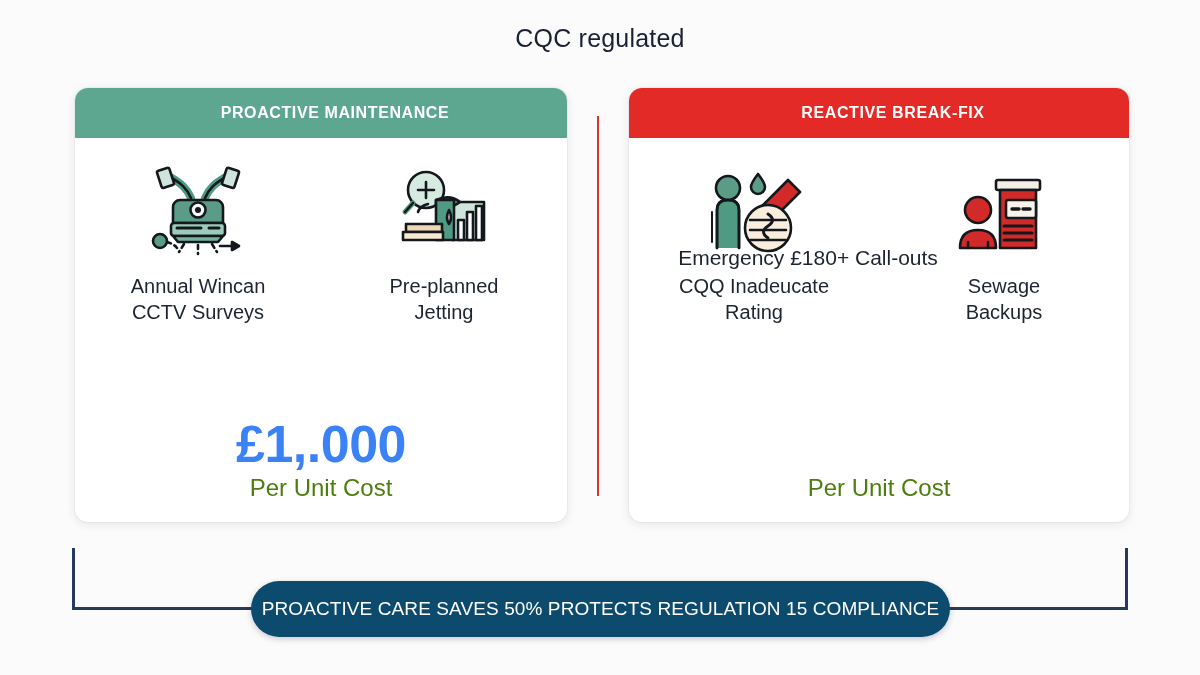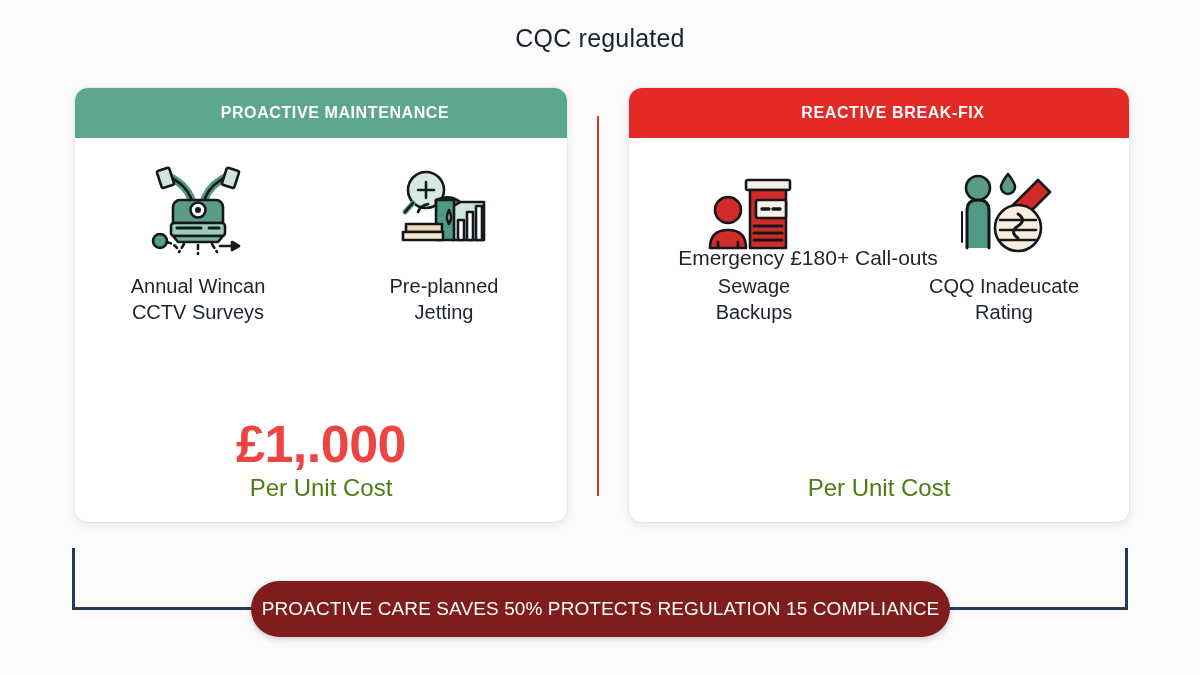--- a/index.html
+++ b/index.html
@@ -55,40 +55,40 @@
     text-align: center; font-size: 21px; color: #1d2430; white-space: nowrap;
   }
 
   
   .price-block {
     position: absolute; left: 0; bottom: 20px; width: 100%; text-align: center;
   }
   .price {
     font-size: 52px; font-weight: bold; letter-spacing: -.5px; line-height: 1.05;
   }
-  .card.left  .price { color: #ef4444; }
+  .card.left  .price { color: #3b82f6; }
   .card.right .price { color: #e02b27; }
   .price-sub { margin-top: 2px; font-size: 24px; color: #4d7c0f; }
 
   
   .divider-red {
     position: absolute; left: 597px; top: 116px; width: 2px; height: 380px;
     background: #d9342f;
   }
 
   
   .bracket {
     position: absolute; left: 72px; top: 548px; width: 1056px; height: 62px;
     border-left: 3px solid #27395c;
     border-right: 3px solid #27395c;
     border-bottom: 3px solid #27395c;
   }
   .banner {
     position: absolute; left: 251px; top: 581px; width: 699px; height: 56px;
-    background: #7f1d1d; border-radius: 28px;
+    background: #0c4a6e; border-radius: 28px;
     display: flex; align-items: center; justify-content: center;
     box-shadow: 0 2px 6px rgba(20,25,40,.22);
   }
   .banner-text {
     color: #ffffff; font-size: 19px; letter-spacing: .1px; white-space: nowrap;
   }
 </style>
 </head>
 <body>
 
@@ -174,59 +174,59 @@
   <div class="card right">
     <div class="card-header">REACTIVE BREAK-FIX</div>
     <div class="card-body">
 
       <div class="icon-row">
 
         <div class="icon-cell">
           <div class="icon-art">
             <svg width="104" height="96" viewBox="0 0 104 96">
               <g fill="none" stroke="#14181d" stroke-width="2.6" stroke-linejoin="round" stroke-linecap="round">
-                <rect x="44" y="18" width="44" height="10" rx="2" fill="#f3efe6"></rect>
-                <rect x="48" y="28" width="36" height="58" fill="#d12a28"></rect>
-                <rect x="54" y="38" width="30" height="18" rx="2" fill="#f7f3ea"></rect>
-                <path d="M60 47 h7 M71 47 h7" stroke-width="3.4"></path>
-                <path d="M52 64 h28 M52 71 h28 M52 78 h28" stroke-width="3"></path>
-                <circle cx="26" cy="48" r="13" fill="#d12a28"></circle>
-                <path d="M8 86 q0 -18 18 -18 q18 0 18 18 z" fill="#d12a28"></path>
-                <path d="M16 86 v-6 M36 86 v-6"></path>
-              </g>
-            </svg>
-          </div>
-          <div class="icon-label">
-            <div>Sewage</div>
-            <div>Backups</div>
-          </div>
-        </div>
-
-        <div class="icon-cell">
-          <div class="icon-art">
-            <svg width="104" height="96" viewBox="0 0 104 96">
-              <g fill="none" stroke="#14181d" stroke-width="2.6" stroke-linejoin="round" stroke-linecap="round">
                 <path d="M60 44 L86 18 L98 30 L72 56 z" fill="#d12a28"></path>
                 <path d="M56 12 q7 9 7 13 a7 7 0 0 1 -14 0 q0 -4 7 -13 z" fill="#5a9c85"></path>
                 <circle cx="26" cy="26" r="12" fill="#5a9c85"></circle>
                 <path d="M15 86 v-38 q0 -10 11 -10 q11 0 11 10 v38" fill="#4f9a82"></path>
                 <path d="M15 86 v-38 q0 -10 11 -10 q11 0 11 10 v38"></path>
                 <path d="M10 50 v30" stroke-width="2"></path>
                 <circle cx="66" cy="66" r="23" fill="#f9eedd"></circle>
                 <path d="M48 58 h36 M48 68 h36 M48 78 h36" stroke-width="2.6"></path>
                 <path d="M66 52 q9 6 0 12 q-9 6 0 12" stroke-width="3"></path>
               </g>
             </svg>
           </div>
           <div class="icon-label">
             <div>CQQ Inadeucate</div>
             <div>Rating</div>
           </div>
         </div>
 
+        <div class="icon-cell">
+          <div class="icon-art">
+            <svg width="104" height="96" viewBox="0 0 104 96">
+              <g fill="none" stroke="#14181d" stroke-width="2.6" stroke-linejoin="round" stroke-linecap="round">
+                <rect x="44" y="18" width="44" height="10" rx="2" fill="#f3efe6"></rect>
+                <rect x="48" y="28" width="36" height="58" fill="#d12a28"></rect>
+                <rect x="54" y="38" width="30" height="18" rx="2" fill="#f7f3ea"></rect>
+                <path d="M60 47 h7 M71 47 h7" stroke-width="3.4"></path>
+                <path d="M52 64 h28 M52 71 h28 M52 78 h28" stroke-width="3"></path>
+                <circle cx="26" cy="48" r="13" fill="#d12a28"></circle>
+                <path d="M8 86 q0 -18 18 -18 q18 0 18 18 z" fill="#d12a28"></path>
+                <path d="M16 86 v-6 M36 86 v-6"></path>
+              </g>
+            </svg>
+          </div>
+          <div class="icon-label">
+            <div>Sewage</div>
+            <div>Backups</div>
+          </div>
+        </div>
+
       </div>
 
       <div class="wide-caption">Emergency £180+ Call-outs</div>
 
       <div class="price-block">
         <div class="price-sub">Per Unit Cost</div>
       </div>
 
     </div>
   </div>

